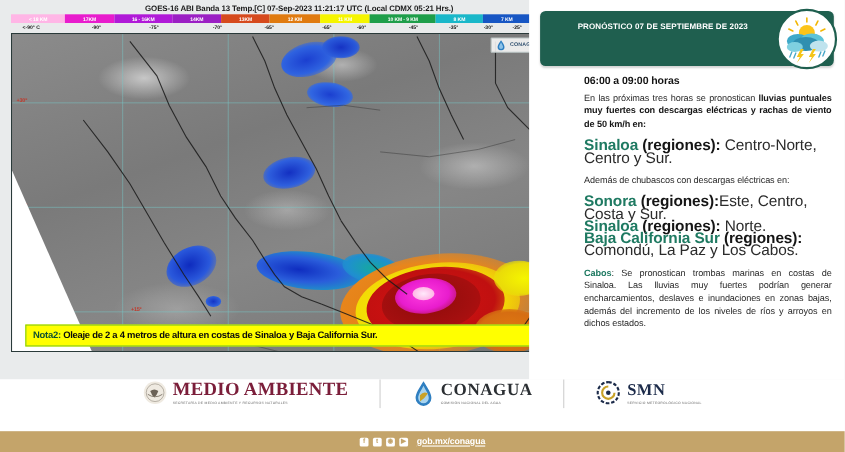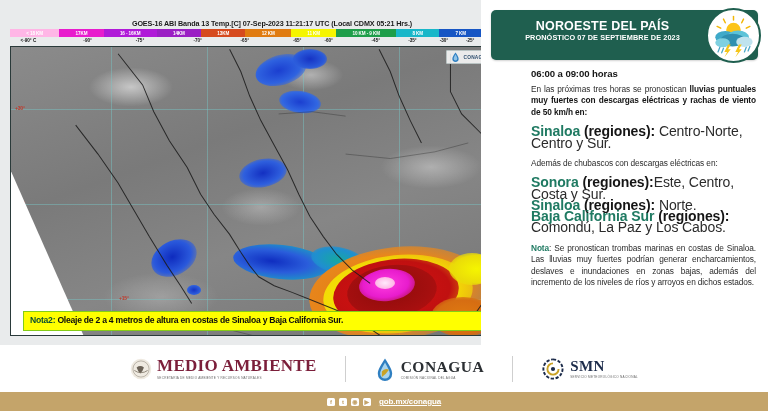--- a/index.html
+++ b/index.html
@@ -6,21 +6,21 @@
   html, body {
     width: 768px; height: 411px;
     font-family: "Liberation Sans", sans-serif;
     background: #ffffff;
     overflow: hidden;
   }
   #page { position: relative; width: 768px; height: 411px; background: #e9ebec; }
 
   
   #map-panel {
-    position: absolute; left: 0; top: 16px; width: 542px; height: 345px;
+    position: absolute; left: 0; top: 0; width: 542px; height: 345px;
     background: #e9ebec; padding: 3px 8px 2px 10px;
   }
   #satellite-title {
     font-size: 7.2px; font-weight: bold; color: #1b1b1b;
     text-align: center; letter-spacing: -0.1px; line-height: 9px;
     white-space: nowrap;
   }
   #colorbar { display: flex; width: 100%; height: 8px; margin-top: 1px; }
   .cb-seg {
     flex: 1 1 auto; font-size: 4.6px; font-weight: bold; color: #ffffff;
@@ -128,21 +128,21 @@
   .dark-b { color: #151515; font-weight: bold; }
   .region-line { font-size: 14px; color: #2b2b2b; line-height: 11.3px; letter-spacing: -0.1px; }
   .region-block { margin-bottom: 9px; }
 
   
   #footer {
     position: absolute; left: 0; top: 345px; width: 768px; height: 66px;
     background: #ffffff;
   }
   #logo-row {
-    height: 47px; display: flex; align-items: center; justify-content: center;
+    height: 47px; display: flex; align-items: flex-start; justify-content: center;
     gap: 14px; background: #ffffff;
   }
   .logo-unit { display: flex; align-items: center; gap: 5px; }
   .logo-div { width: 1px; height: 26px; background: #cfcfcf; margin: 0 14px; }
   .logo-main { font-family: "Liberation Serif", serif; font-weight: bold; letter-spacing: .3px; }
   .logo-sub { font-size: 3.1px; color: #6a6a6a; letter-spacing: .25px; margin-top: 1px; display: block; }
   #ma-text { font-size: 17px; color: #7b1e3a; line-height: 18px; }
   #con-text { font-size: 15.5px; color: #2b2f33; line-height: 17px; letter-spacing: .5px; }
   #smn-text { font-size: 15px; color: #1c2b4a; line-height: 16px; letter-spacing: .4px; }
 
@@ -293,21 +293,20 @@
 
       <div id="nota2-bar">
         <span class="n2-label">Nota2:</span><span> Oleaje de 2 a 4 metros de altura en costas de Sinaloa y Baja California Sur.</span>
       </div>
     </div>
   </div>
 
   <div id="info-panel">
 
     <div id="info-header">
-      <div id="region-title">NOROESTE DEL PAÍS</div>
       <div id="forecast-date">PRONÓSTICO 07 DE SEPTIEMBRE DE 2023</div>
 
       <div id="weather-badge">
         <svg viewBox="0 0 56 56" width="51" height="51">
           <circle cx="28" cy="28" r="26" fill="#ffffff"></circle>
           <g stroke="#f2b705" stroke-width="1.6" stroke-linecap="round">
             <line x1="28" y1="7" x2="28" y2="11"></line>
             <line x1="17" y1="10" x2="19" y2="14"></line>
             <line x1="39" y1="10" x2="37" y2="14"></line>
             <line x1="10" y1="18" x2="14" y2="20"></line>
@@ -344,21 +343,21 @@
       </div>
 
       <p class="para">Además de chubascos con descargas eléctricas en:</p>
 
       <div class="region-block">
         <div class="region-line"><span class="state">Sonora</span><span class="dark-b"> (regiones):</span><span>Este, Centro, Costa y Sur.</span></div>
         <div class="region-line"><span class="state">Sinaloa</span><span class="dark-b"> (regiones):</span><span> Norte.</span></div>
         <div class="region-line"><span class="state">Baja California Sur</span><span class="dark-b"> (regiones):</span><span> Comondú, La Paz y Los Cabos.</span></div>
       </div>
 
-      <p class="para"><span class="state">Nota</span><span>: Se pronostican trombas marinas en costas de Sinaloa. Las lluvias muy fuertes podrían generar encharcamientos, deslaves e inundaciones en zonas bajas, además del incremento de los niveles de ríos y arroyos en dichos estados.</span></p>
+      <p class="para"><span class="state">Cabos</span><span>: Se pronostican trombas marinas en costas de Sinaloa. Las lluvias muy fuertes podrían generar encharcamientos, deslaves e inundaciones en zonas bajas, además del incremento de los niveles de ríos y arroyos en dichos estados.</span></p>
     </div>
   </div>
 
   <div id="footer">
     <div id="logo-row">
 
       <div class="logo-unit">
         <svg width="22" height="22" viewBox="0 0 30 30">
           <circle cx="15" cy="15" r="14" fill="#efeae1"></circle>
           <circle cx="15" cy="15" r="11" fill="none" stroke="#8a8275" stroke-width="0.7"></circle>

